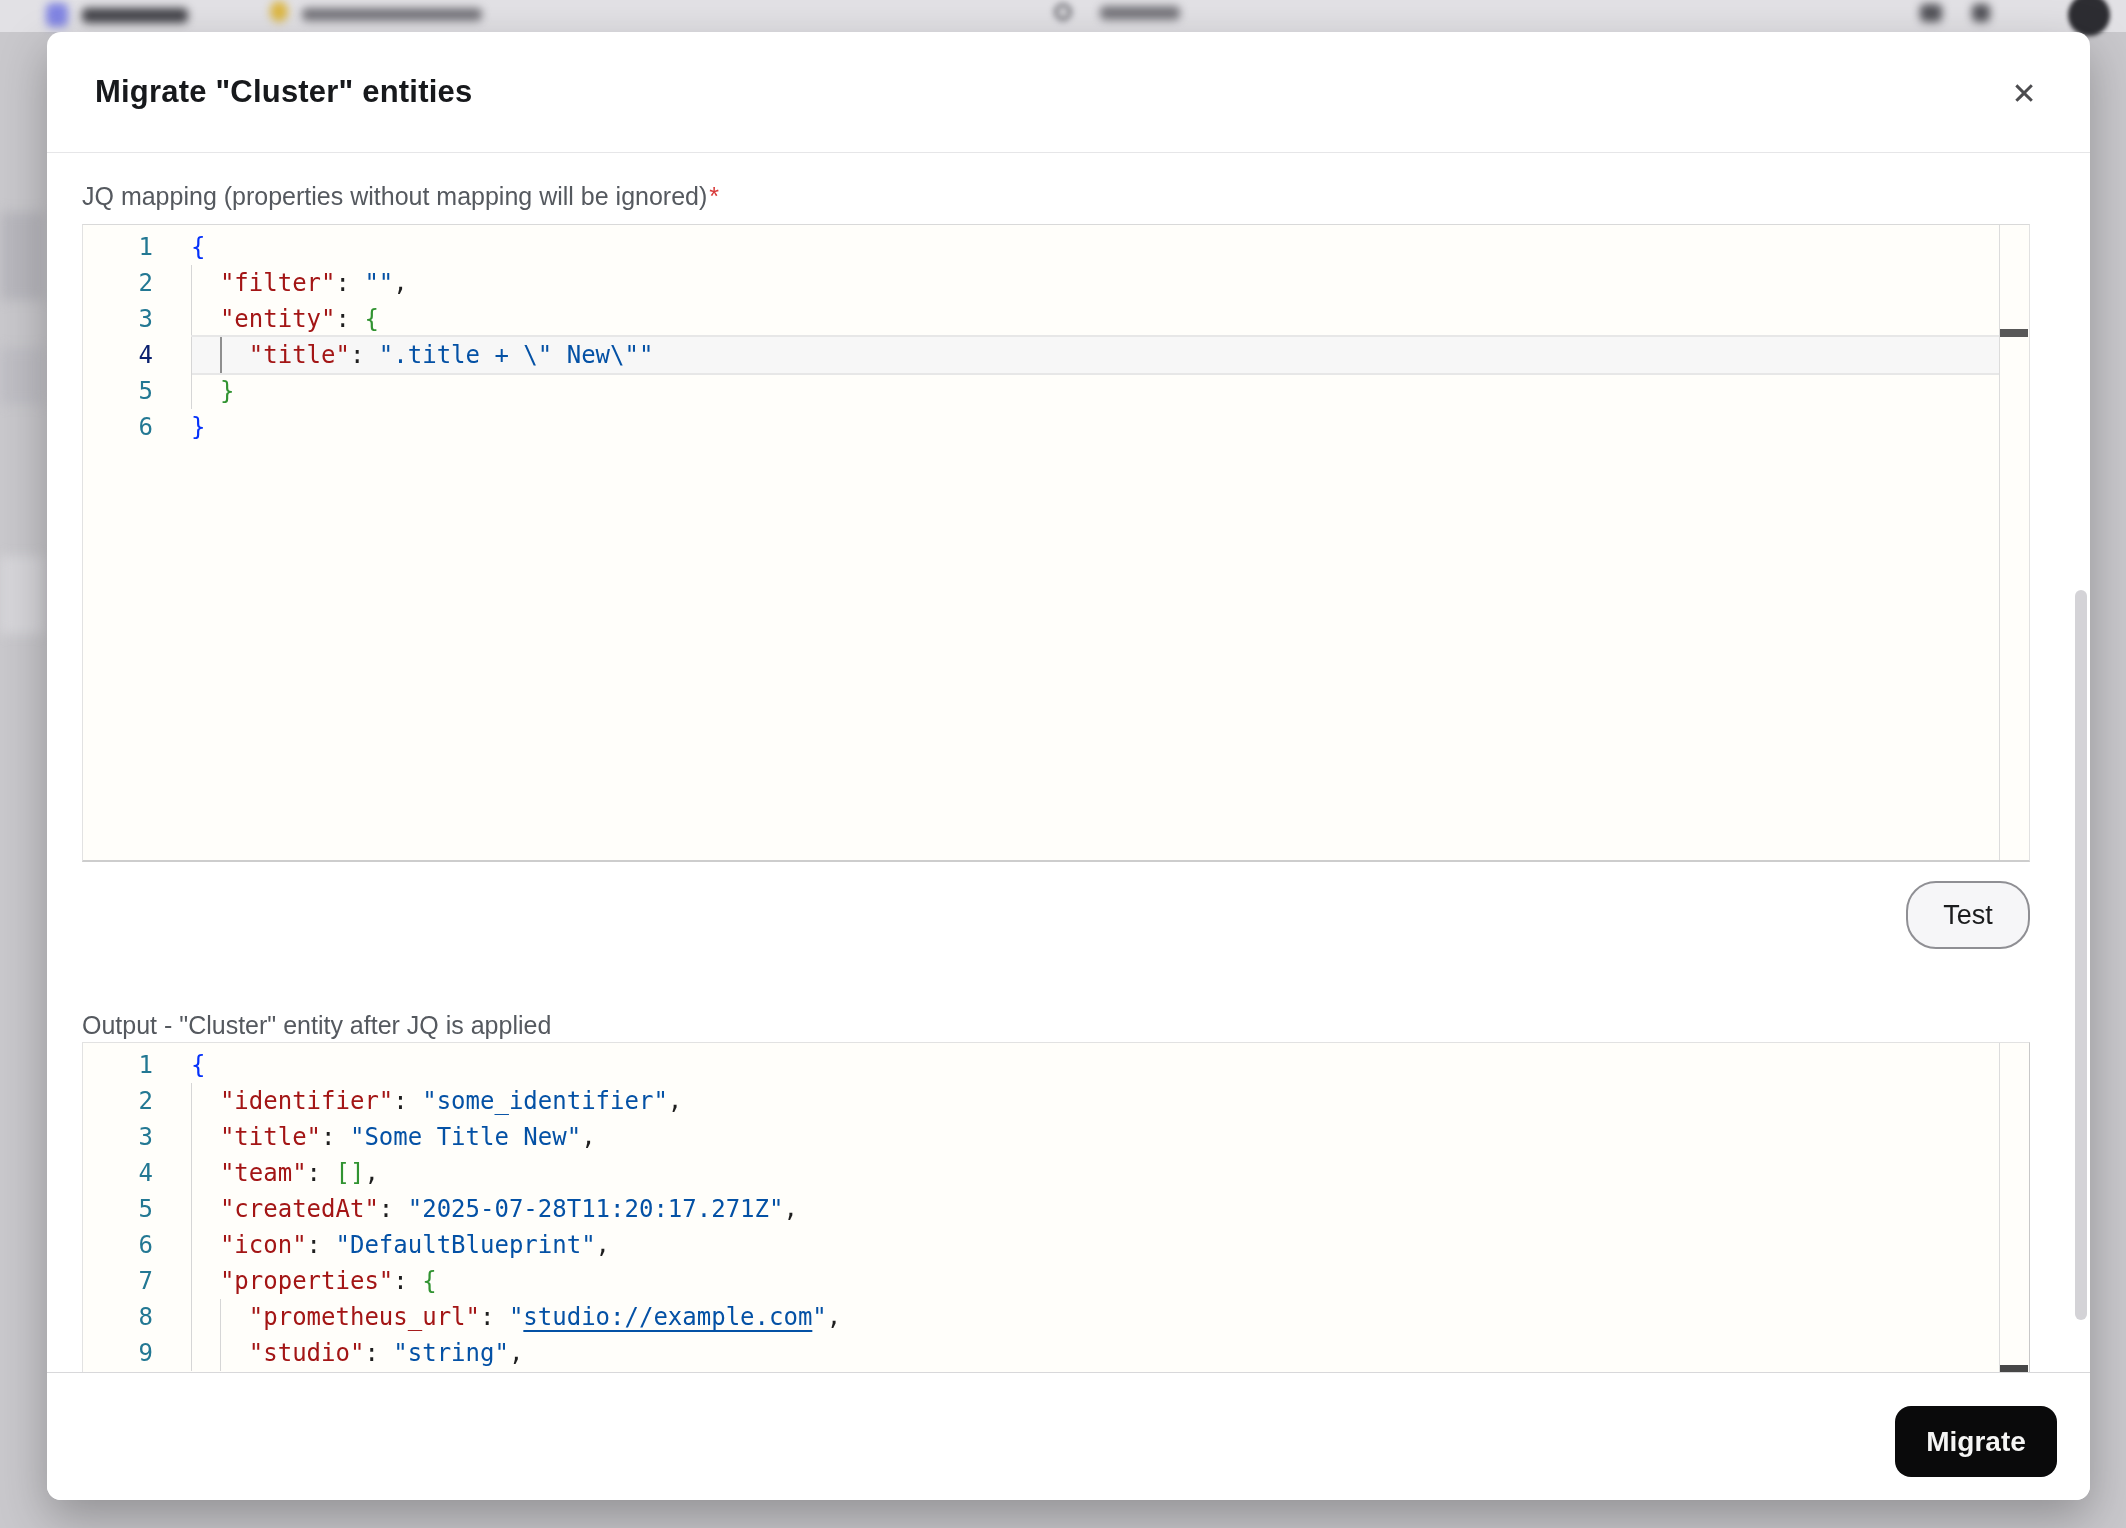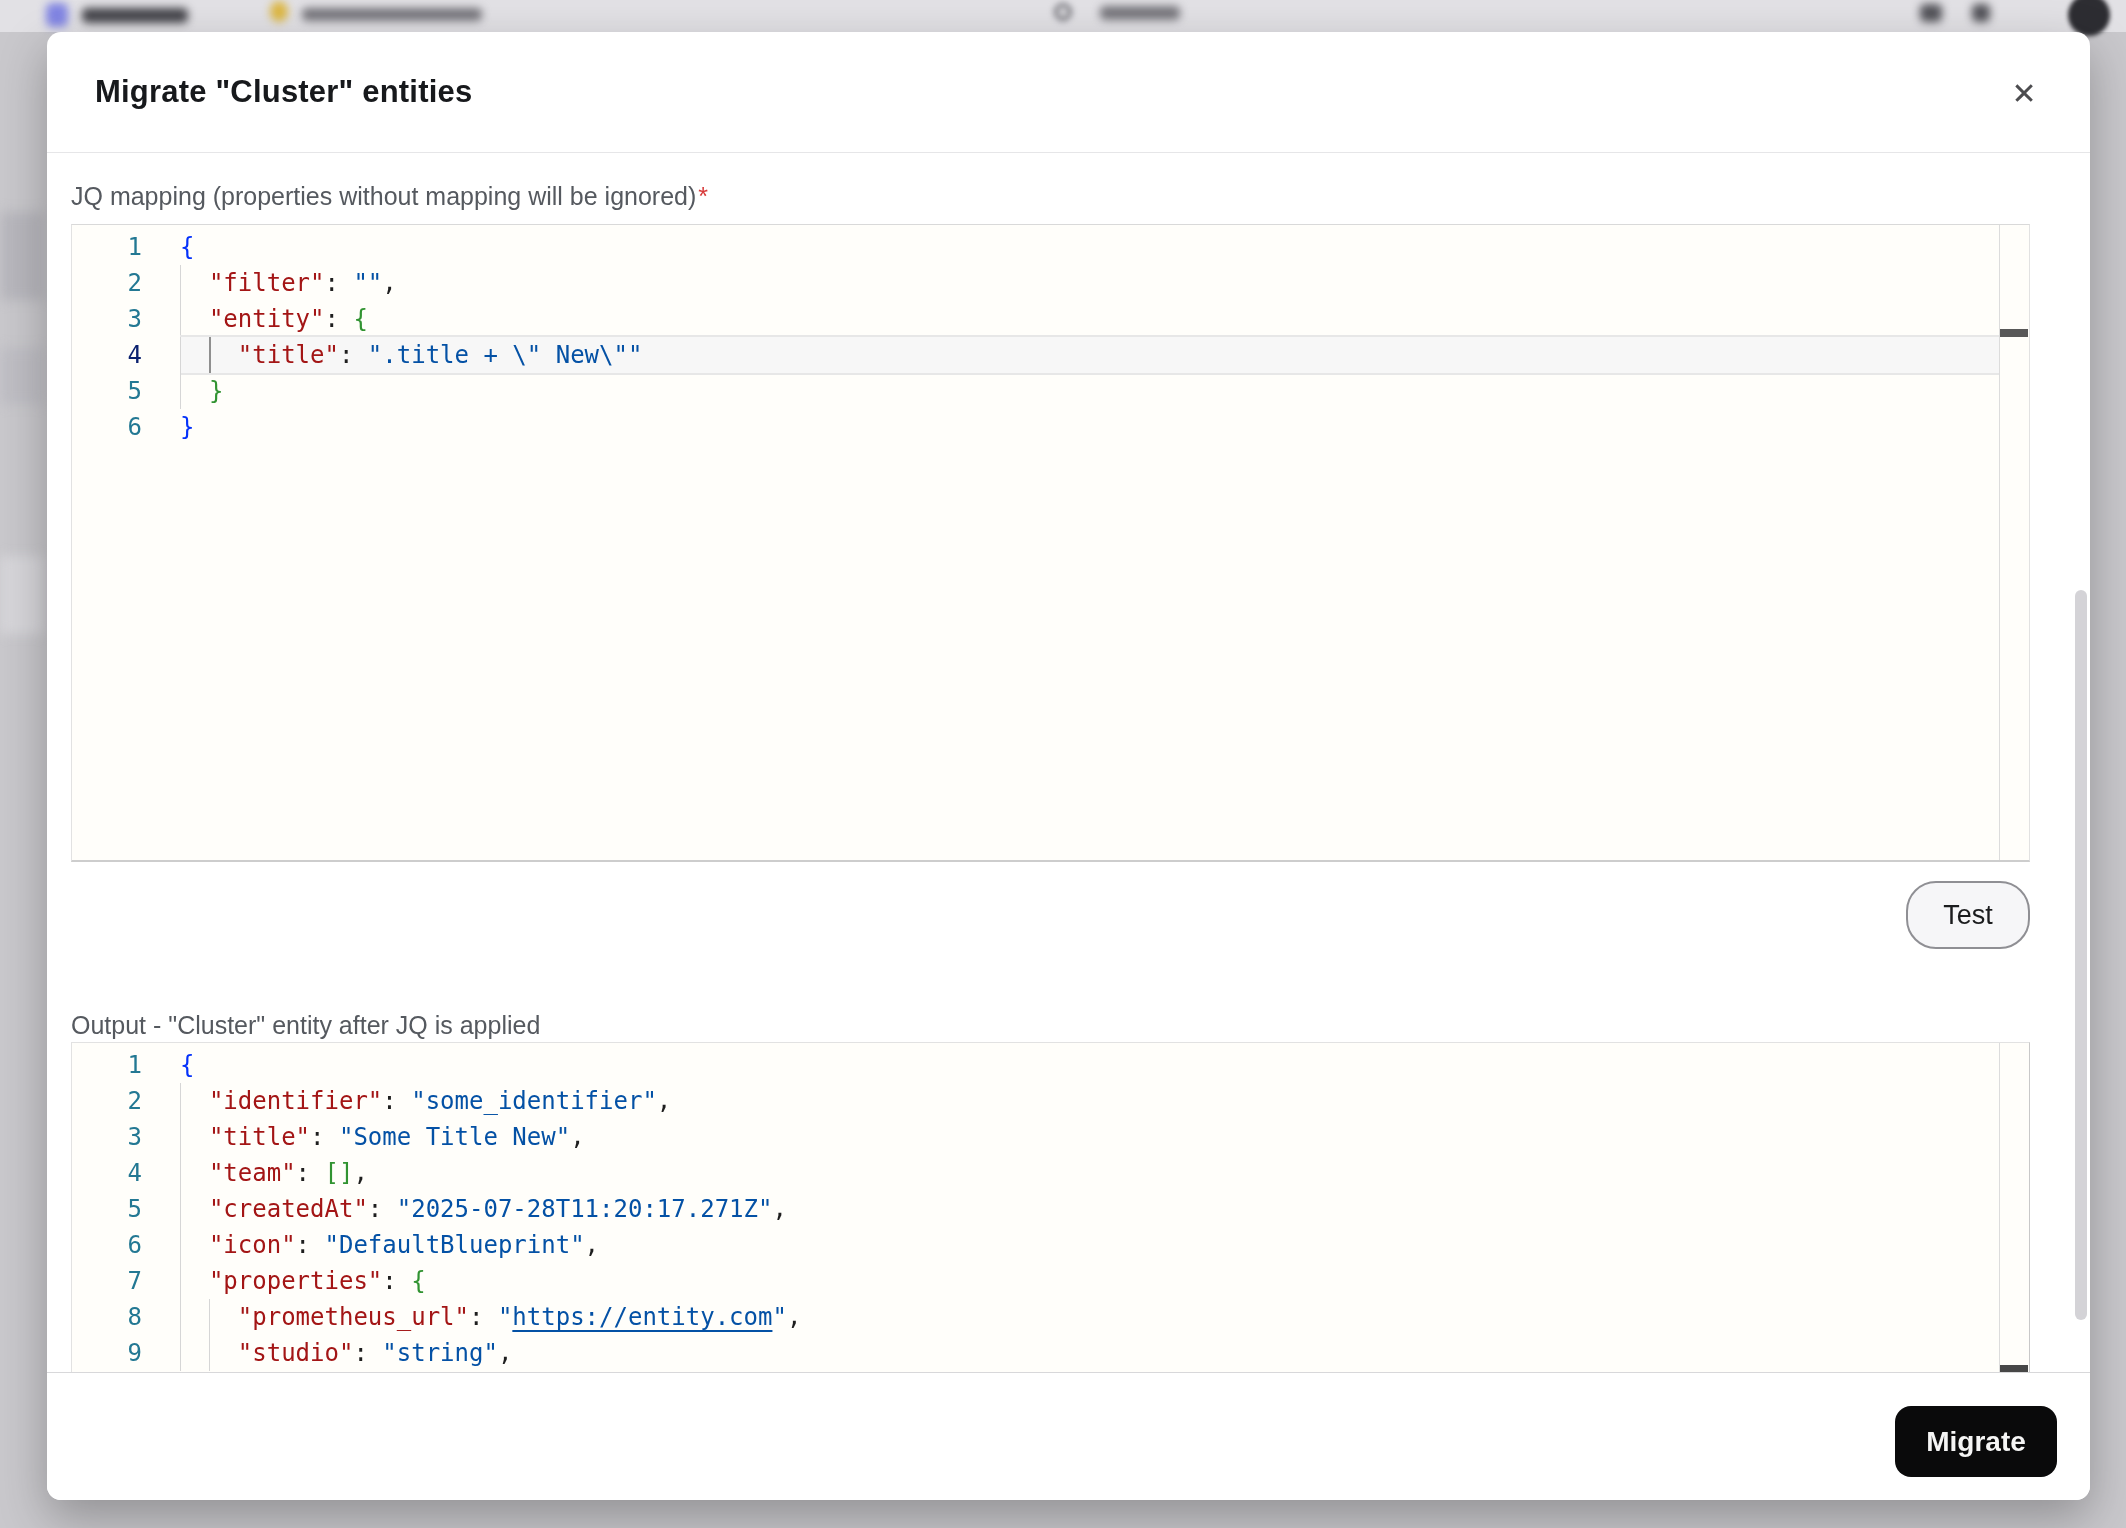--- a/index.html
+++ b/index.html
@@ -14,21 +14,21 @@
 
   
   .modal { position:absolute; left:47px; top:32px; width:2043px; height:1468px;
            background:#ffffff; border-radius:14px; box-shadow:0 18px 48px rgba(0,0,0,.28);
            overflow:hidden; }
   .modal-header { position:relative; height:121px; border-bottom:1px solid #e6e6e8; }
   .modal-title { position:absolute; left:48px; top:42px; font-size:31px; font-weight:700; color:#17191c; letter-spacing:.2px; }
   .close-btn { position:absolute; right:40px; top:36px; width:52px; height:52px; background:none; border:none;
                font-size:30px; color:#4c4c4f; cursor:pointer; line-height:52px; text-align:center; }
 
-  .modal-body { position:relative; height:1219px; padding:0 60px 0 24px; overflow:hidden; }
+  .modal-body { position:relative; height:1219px; padding:0 60px 0 35px; overflow:hidden; }
   .field-label { font-size:25px; color:#55595f; line-height:26px; }
   .lbl-jq { margin:30px 0 15px 0; }
   .lbl-out { margin:63px 0 4px 0; }
   .req { color:#d83a3a; margin-left:2px; }
 
   
   .editor { position:relative; background:#fffefa; border:1px solid #e2e2e2; overflow:hidden; }
   .editor.ed1 { height:638px; border-top-color:#d9d9d9; border-bottom:2px solid #cdcdcd; }
   .editor.ed2 { height:332px; border-bottom:none; border-right-color:#c9c9c9; }
   .lines { position:absolute; left:0; right:30px; top:4px; }
@@ -116,21 +116,21 @@
 
     <div class="editor ed2">
       <div class="lines">
           <div class="cl"><span class="ln">1</span><span class="ct"><span class="tk-b1">{</span></span></div>
           <div class="cl"><span class="ln">2</span><span class="ct"><i class="ig" style="left: 0ch;"></i><span class="tk-pln">  </span><span class="tk-key">"identifier"</span><span class="tk-pln">: </span><span class="tk-str">"some_identifier"</span><span class="tk-pln">,</span></span></div>
           <div class="cl"><span class="ln">3</span><span class="ct"><i class="ig" style="left: 0ch;"></i><span class="tk-pln">  </span><span class="tk-key">"title"</span><span class="tk-pln">: </span><span class="tk-str">"Some Title New"</span><span class="tk-pln">,</span></span></div>
           <div class="cl"><span class="ln">4</span><span class="ct"><i class="ig" style="left: 0ch;"></i><span class="tk-pln">  </span><span class="tk-key">"team"</span><span class="tk-pln">: </span><span class="tk-b2">[]</span><span class="tk-pln">,</span></span></div>
           <div class="cl"><span class="ln">5</span><span class="ct"><i class="ig" style="left: 0ch;"></i><span class="tk-pln">  </span><span class="tk-key">"createdAt"</span><span class="tk-pln">: </span><span class="tk-str">"2025-07-28T11:20:17.271Z"</span><span class="tk-pln">,</span></span></div>
           <div class="cl"><span class="ln">6</span><span class="ct"><i class="ig" style="left: 0ch;"></i><span class="tk-pln">  </span><span class="tk-key">"icon"</span><span class="tk-pln">: </span><span class="tk-str">"DefaultBlueprint"</span><span class="tk-pln">,</span></span></div>
           <div class="cl"><span class="ln">7</span><span class="ct"><i class="ig" style="left: 0ch;"></i><span class="tk-pln">  </span><span class="tk-key">"properties"</span><span class="tk-pln">: </span><span class="tk-b2">{</span></span></div>
-          <div class="cl"><span class="ln">8</span><span class="ct"><i class="ig" style="left: 0ch;"></i><i class="ig" style="left: 2ch;"></i><span class="tk-pln">    </span><span class="tk-key">"prometheus_url"</span><span class="tk-pln">: </span><span class="tk-str">"</span><span class="tk-lnk">https://entity.com</span><span class="tk-str">"</span><span class="tk-pln">,</span></span></div>
+          <div class="cl"><span class="ln">8</span><span class="ct"><i class="ig" style="left: 0ch;"></i><i class="ig" style="left: 2ch;"></i><span class="tk-pln">    </span><span class="tk-key">"prometheus_url"</span><span class="tk-pln">: </span><span class="tk-str">"</span><span class="tk-lnk">studio://example.com</span><span class="tk-str">"</span><span class="tk-pln">,</span></span></div>
           <div class="cl"><span class="ln">9</span><span class="ct"><i class="ig" style="left: 0ch;"></i><i class="ig" style="left: 2ch;"></i><span class="tk-pln">    </span><span class="tk-key">"studio"</span><span class="tk-pln">: </span><span class="tk-str">"string"</span><span class="tk-pln">,</span></span></div>
         </div>
       <div class="ovsep"></div>
       <div class="ovdash"></div>
     </div>
   </div>
 
   <div class="modal-scrollbar"></div>
 
   <div class="modal-footer">

